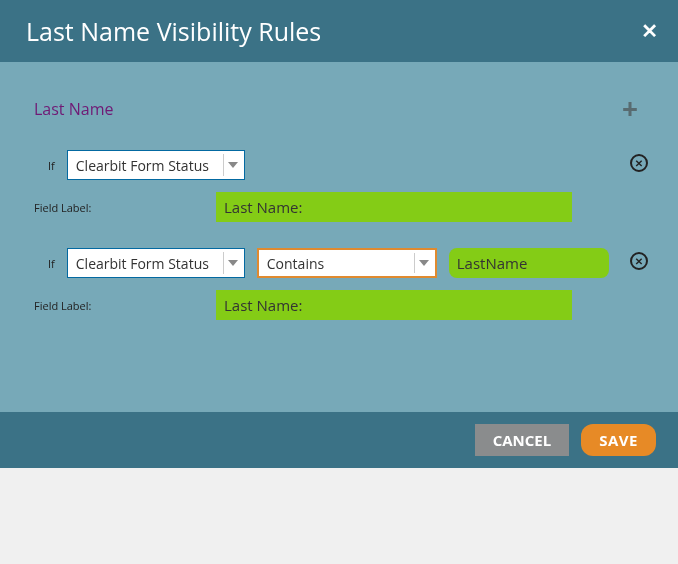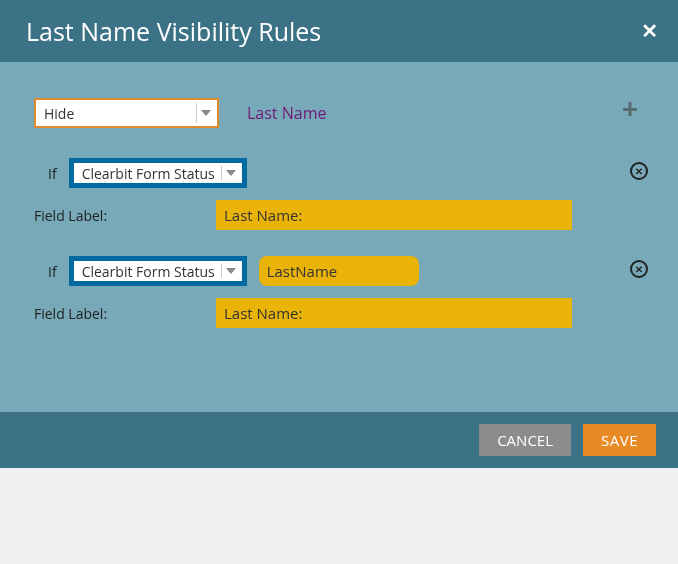--- a/index.html
+++ b/index.html
@@ -41,21 +41,21 @@
     position: relative;
     background: #fff;
     border: 2px solid #e08a2f;
     height: 30px;
     display: flex; align-items: center;
     padding: 0 28px 0 8px;
     min-width: 160px;
     cursor: pointer;
   }
   .select-gray {
-    border: 5px solid #0369a1;
+    border: 1px solid #0369a1;
   }
   .select .caret {
     position: absolute;
     right: 6px; top: 50%; transform: translateY(-50%);
     width: 0; height: 0;
     border-left: 5px solid transparent;
     border-right: 5px solid transparent;
     border-top: 6px solid #888;
   }
   .select .divider {
@@ -86,25 +86,25 @@
   .rule-row1 {
     display: flex; align-items: center; gap: 12px;
     margin-bottom: 12px;
     margin-left: 14px;
   }
   .rule-row2 {
     display: flex; align-items: center; gap: 12px;
   }
   .if-label, .fl-label {
     color: #222;
-    font-size: 14px;
+    font-size: 11px;
   }
   .fl-label { min-width: 170px; }
   .text-input {
-    background: #eab308;
+    background: #84cc16;
     border: none;
     height: 30px;
     padding: 0 8px;
     font-size: 15px;
     color: #333;
     font-family: inherit;
     outline: none;
   }
   .remove-icon {
     width: 18px; height: 18px;
@@ -121,27 +121,27 @@
   .footer {
     background: #3b7286;
     padding: 12px 22px;
     display: flex; justify-content: flex-end; gap: 12px;
   }
   .btn {
     border: none;
     height: 32px;
     padding: 0 18px;
     font-size: 15px;
-    font-weight: 400;
+    font-weight: 700;
     cursor: pointer;
     color: #fff;
     font-family: inherit;
   }
   .btn-cancel { background: #8a8c8d; }
-  .btn-save { background: #e78a26; letter-spacing: 0.5px; }
+  .btn-save { background: #e78a26; letter-spacing: 0.5px; border-radius: 12px; }
   .w-action { width: 185px; }
   .w-field  { width: 178px; }
   .w-cond   { width: 180px; }
   .w-value  { width: 160px; border-radius: 8px; }
   .w-label  { width: 356px; }
 </style>
 </head>
 <body>
 
 <div class="dialog">
@@ -149,25 +149,20 @@
   <div class="header">
     <div class="header-title">Last Name Visibility Rules</div>
     <div class="close-icon">✕</div>
   </div>
 
   <div class="body">
 
     <div class="plus-icon">+</div>
 
     <div class="top-row">
-      <div class="select w-action">
-        <span class="select-text">Hide</span>
-        <span class="divider"></span>
-        <span class="caret"></span>
-      </div>
       <div class="field-name">Last Name</div>
     </div>
 
     <div class="rule">
       <div class="remove-icon"></div>
       <div class="rule-row1">
         <span class="if-label">If</span>
         <div class="select select-gray w-field">
           <span class="select-text">Clearbit Form Status</span>
           <span class="divider"></span>
@@ -182,20 +177,25 @@
 
     <div class="rule">
       <div class="remove-icon"></div>
       <div class="rule-row1">
         <span class="if-label">If</span>
         <div class="select select-gray w-field">
           <span class="select-text">Clearbit Form Status</span>
           <span class="divider"></span>
           <span class="caret"></span>
         </div>
+        <div class="select w-cond">
+          <span class="select-text">Contains</span>
+          <span class="divider"></span>
+          <span class="caret"></span>
+        </div>
         <input class="text-input w-value" value="LastName" style="">
       </div>
       <div class="rule-row2">
         <span class="fl-label">Field Label:</span>
         <input class="text-input w-label" value="Last Name:" style="">
       </div>
     </div>
 
   </div>
 

